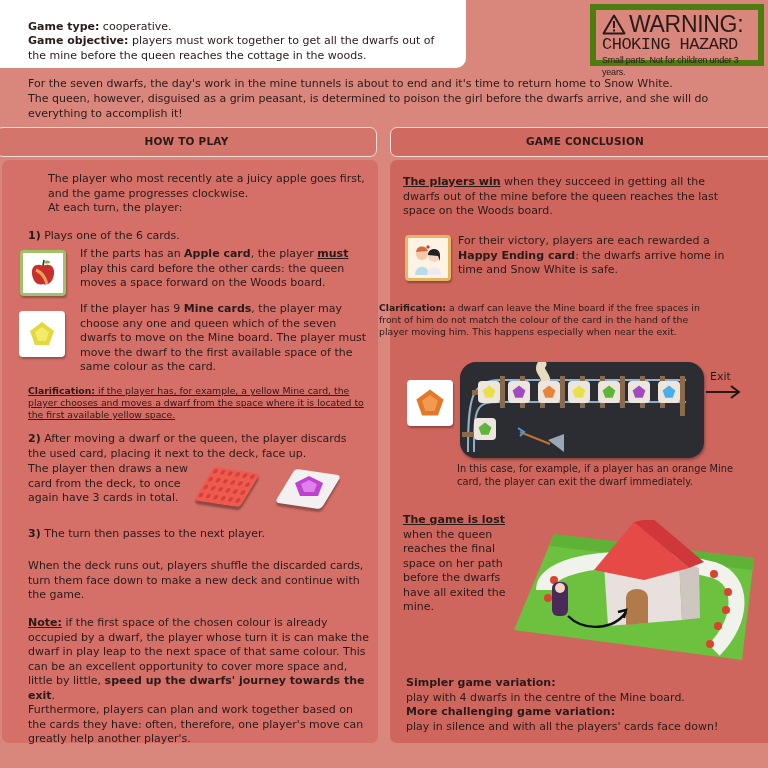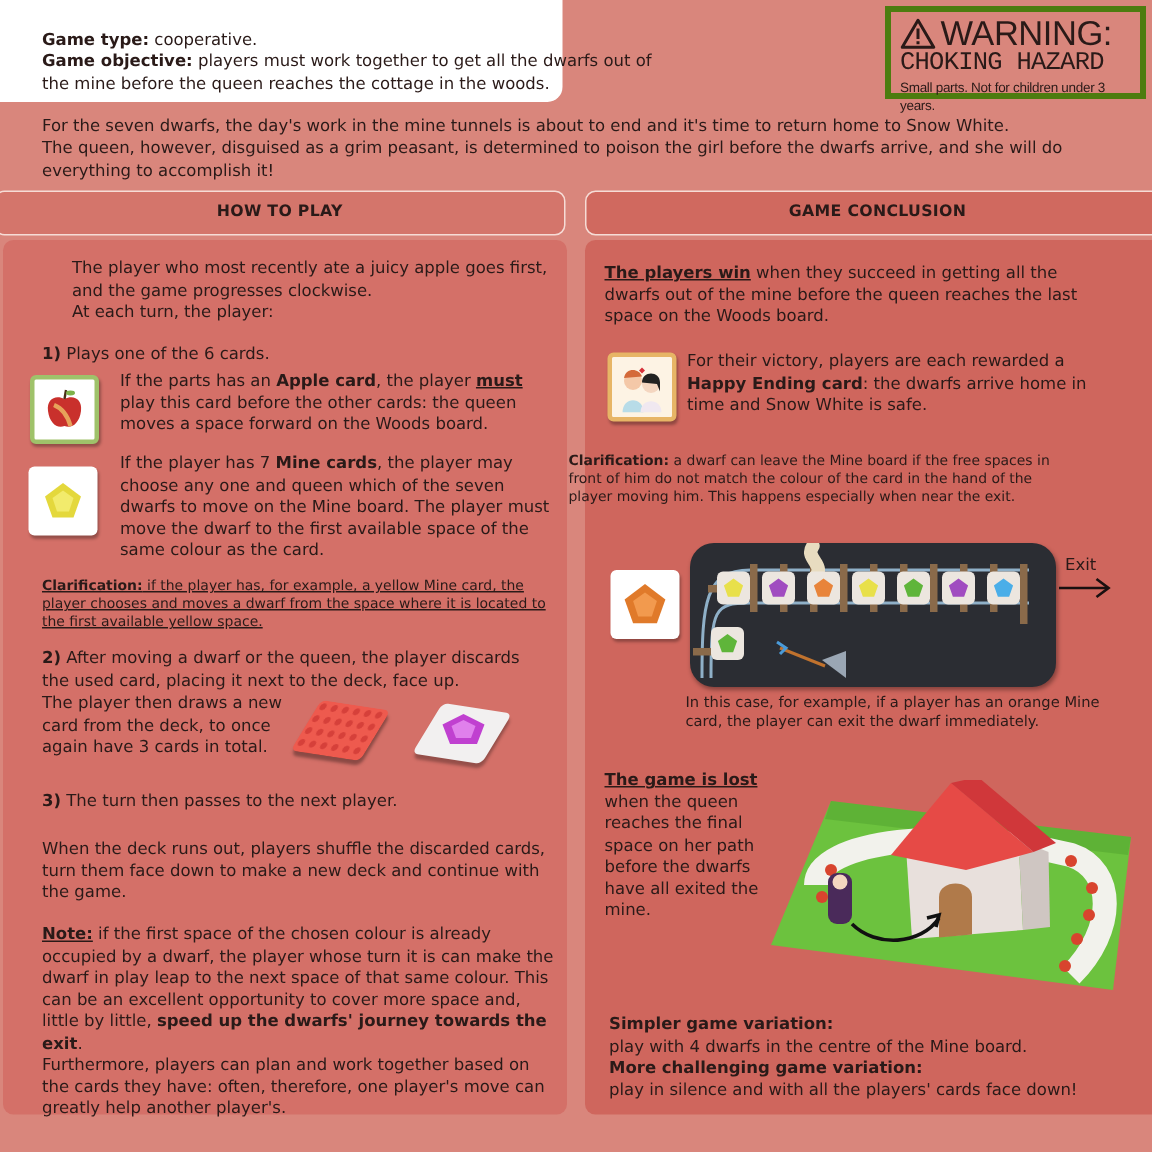--- a/index.html
+++ b/index.html
@@ -9,27 +9,27 @@
     font-family: "DejaVu Sans", sans-serif;
     color: #2a1a18;
     position: relative;
     font-size: 11px;
     line-height: 1.32;
   }
   b, .bold { font-weight: bold; }
   u { text-decoration: underline; }
 
   .top-box {
-    position: absolute; left: 0; top: 0; width: 375px; height: 68px;
+    position: absolute; left: 0; top: 0; width: 466px; height: 68px;
     background: #ffffff; border-bottom-right-radius: 10px;
     padding: 20px 0 0 28px; font-size: 11px; line-height: 1.3;
   }
   .warning {
     position: absolute; left: 590px; top: 4px; width: 174px; height: 62px;
-    border: 4px solid #4d7c0f; padding: 2px 6px;
+    border: 6px solid #4d7c0f; padding: 2px 6px;
     font-family: "Liberation Sans", sans-serif; color: #2a1a18;
   }
   .warning .w1 { font-size: 23px; line-height: 24px; letter-spacing: -0.3px; display: flex; align-items: center; }
   .warning .w1 svg { margin-right: 3px; }
   .warning .w2 { font-size: 17px; line-height: 18px; letter-spacing: -0.5px; font-family: Liberation Mono, monospace; }
   .warning .w3 { font-size: 9px; line-height: 12px; letter-spacing: -0.2px; }
 
   .intro {
     position: absolute; left: 28px; top: 77px; width: 720px;
     font-size: 11px; line-height: 1.35;
@@ -132,21 +132,21 @@
   <span>If the parts has an </span><b>Apple card</b><span>, the player </span><u class="bold">must</u><span> play this card before the other cards: the queen moves a space forward on the Woods board.</span>
 </div>
 
 <div class="card" style="left:19px; top:311px;">
   <svg width="30" height="30" viewBox="0 0 30 30">
     <polygon points="15,3 27,12 22,26 8,26 3,12" fill="#e4d83c"></polygon>
     <polygon points="15,8 22,13 19,22 11,22 8,13" fill="#f2eb6c"></polygon>
   </svg>
 </div>
 <div class="p" style="left:80px; top:302px; width:292px;">
-  <span>If the player has 7 </span><b>Mine cards</b><span>, the player may choose any one and queen which of the seven dwarfs to move on the Mine board. The player must move the dwarf to the first available space of the same colour as the card.</span>
+  <span>If the player has 9 </span><b>Mine cards</b><span>, the player may choose any one and queen which of the seven dwarfs to move on the Mine board. The player must move the dwarf to the first available space of the same colour as the card.</span>
 </div>
 
 <div class="p small" style="left:28px; top:385px; width:340px;text-decoration:underline;">
   <b>Clarification:</b><span> if the player has, for example, a yellow Mine card, the player chooses and moves a dwarf from the space where it is located to the first available yellow space.</span>
 </div>
 
 <div class="p" style="left:28px; top:432px; width:330px;">
   <b>2)</b><span> After moving a dwarf or the queen, the player discards the used card, placing it next to the deck, face up.</span>
 </div>
 <div class="p" style="left:28px; top:462px; width:160px;">The player then draws a new card from the deck, to once again have 3 cards in total.</div>

